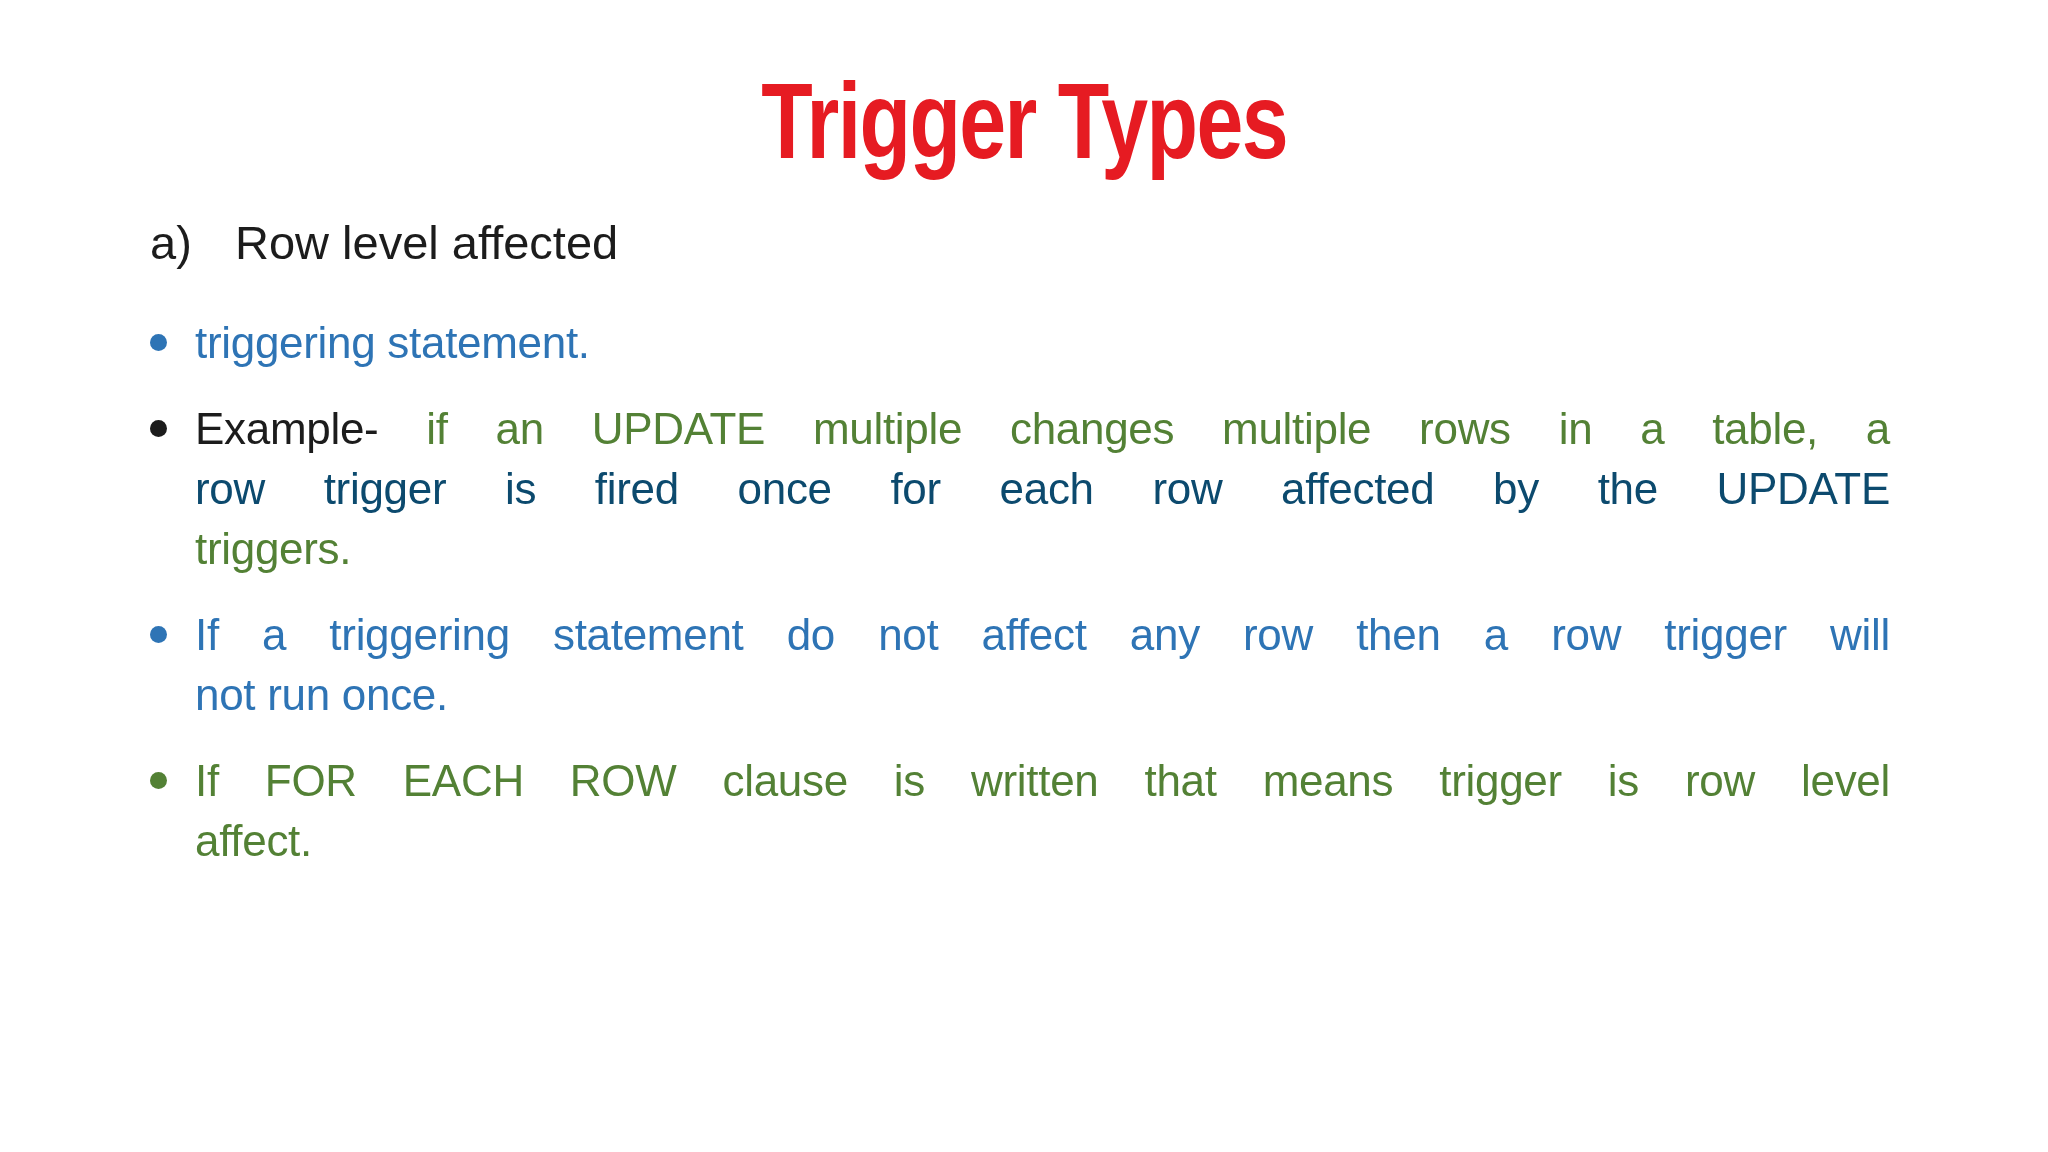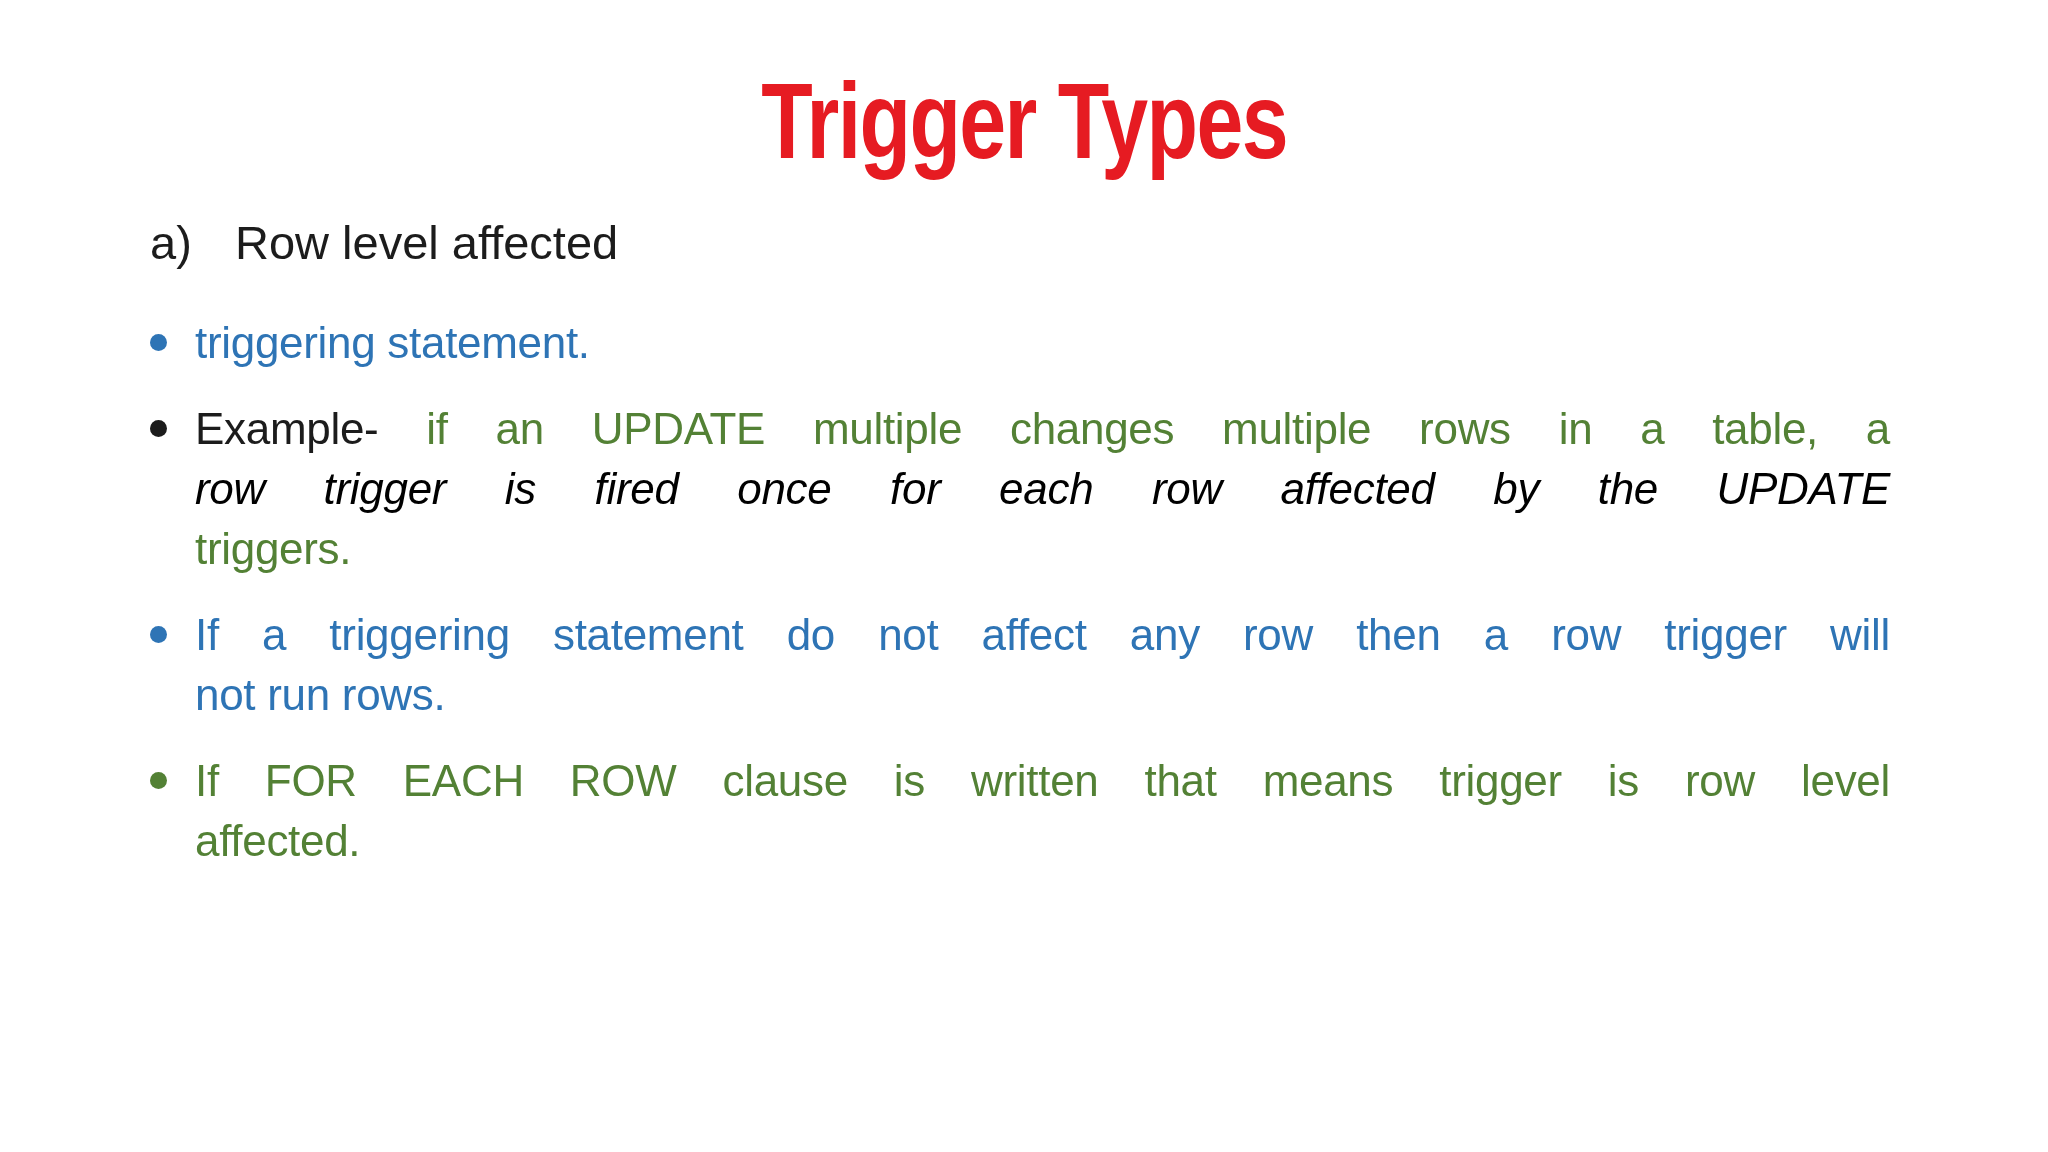--- a/index.html
+++ b/index.html
@@ -98,37 +98,37 @@
           <span class="lines">
             <div class="line last"><span style="color: rgb(46, 116, 181);">triggering statement.</span></div>
           </span>
         </div>
         <div class="bullet">
           <span class="dot-cell">
             <span class="dot" style="background: rgb(28, 28, 28);"></span>
           </span>
           <span class="lines">
             <div class="line"><span style="color: rgb(28, 28, 28);">Example- </span><span style="color: rgb(83, 129, 53);">if an UPDATE multiple changes multiple rows in a table, a</span></div>
-            <div class="line"><span style="color: #000000; font-style: italic;">row trigger is fired once for each row affected by the UPDATE</span></div>
+            <div class="line"><span style="color: #0c4a6e;">row trigger is fired once for each row affected by the UPDATE</span></div>
             <div class="line last"><span style="color: rgb(83, 129, 53);">triggers.</span></div>
           </span>
         </div>
         <div class="bullet">
           <span class="dot-cell">
             <span class="dot" style="background: rgb(46, 116, 181);"></span>
           </span>
           <span class="lines">
             <div class="line"><span style="color: rgb(46, 116, 181);">If a triggering statement do not affect any row then a row trigger will</span></div>
-            <div class="line last"><span style="color: rgb(46, 116, 181);">not run rows.</span></div>
+            <div class="line last"><span style="color: rgb(46, 116, 181);">not run once.</span></div>
           </span>
         </div>
         <div class="bullet">
           <span class="dot-cell">
             <span class="dot" style="background: rgb(83, 129, 53);"></span>
           </span>
           <span class="lines">
             <div class="line"><span style="color: rgb(83, 129, 53);">If FOR EACH ROW clause is written that means trigger is row level</span></div>
-            <div class="line last"><span style="color: rgb(83, 129, 53);">affected.</span></div>
+            <div class="line last"><span style="color: rgb(83, 129, 53);">affect.</span></div>
           </span>
         </div>
       </div>
   </div>
 </div>
 
 </body></html>

